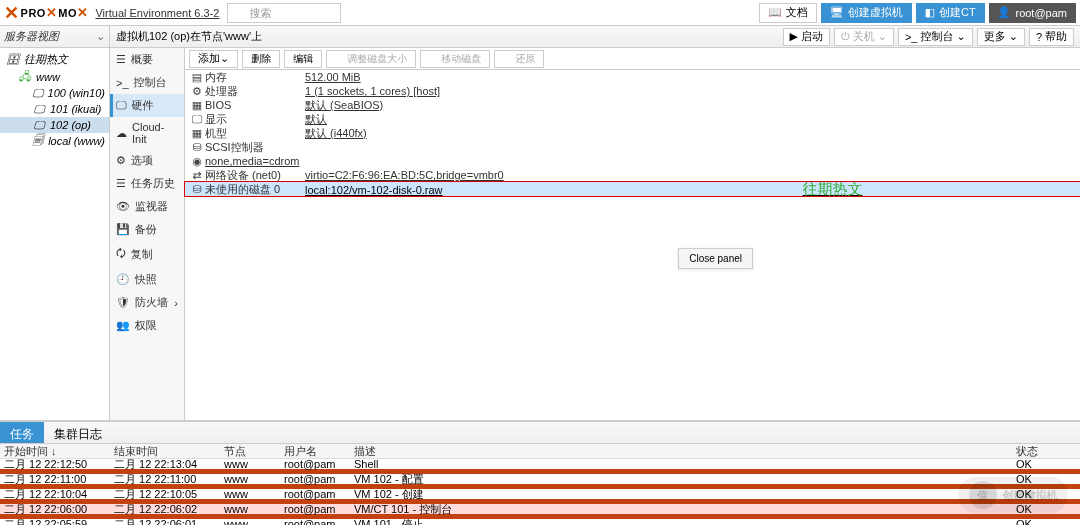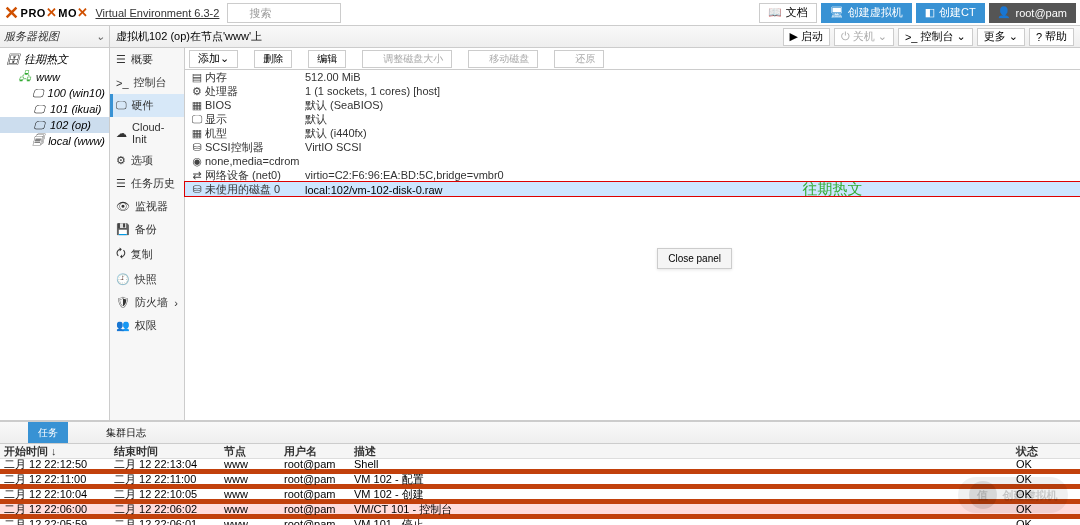--- a/index.html
+++ b/index.html
@@ -34,41 +34,41 @@
 .crumb { height: 22px; background: linear-gradient(#f9f9f9,#eee); border-bottom: 1px solid #ccc; padding: 0 6px; display: flex; align-items: center; }
 .crumb-right { margin-left: auto; display: flex; gap: 4px; }
 .cbtn { height: 18px; padding: 0 6px; border: 1px solid #ccc; background: #fff; display: flex; align-items: center; gap: 3px; font-size: 10px; cursor: pointer; }
 .cbtn.dis { color: #aaa; }
 .inner { flex: 1; display: flex; }
 .subnav { width: 75px; border-right: 1px solid #ccc; background: #f7f7f7; }
 .sn-item { padding: 4px 6px; display: flex; align-items: center; gap: 5px; cursor: pointer; color: #333; font-size: 10px; }
 .sn-item.sel { background: #d7e8f8; border-left: 3px solid #3892d4; padding-left: 3px; }
 
 .main { flex: 1; display: flex; flex-direction: column; }
-.toolbar { height: 22px; border-bottom: 1px solid #ccc; display: flex; align-items: center; padding: 0 4px; gap: 16px; }
+.toolbar { height: 22px; border-bottom: 1px solid #ccc; display: flex; align-items: center; padding: 0 4px; gap: 4px; }
 .tbtn { height: 18px; padding: 0 8px; border: 1px solid #ccc; background: #fff; font-size: 10px; display: flex; align-items: center; cursor: pointer; }
 .tbtn.dis { color: #aaa; padding-left: 20px; }
 .hw-grid { }
 .hw-row { display: flex; align-items: center; height: 14px; padding: 0 4px; }
 .hw-row.sel { background: #cde6ff; outline: 1px solid #d00; }
 .hw-icon { width: 16px; color: #444; text-align: center; }
 .hw-label { width: 100px; color: #333; }
-.hw-val { flex: 1; color: #333; }
+.hw-val { flex: 1; color: #333; text-decoration: underline; }
 .hw-row.sel .hw-val { color: #000; }
 .hw-extra { color: #3a3; font-size: 15px; margin-left: 360px; }
 
-.close-panel { position: absolute; right: 348px; top: 248px; border: 1px solid #ccc; background: #f5f5f5; padding: 4px 10px; font-size: 10px; box-shadow: 0 1px 3px rgba(0,0,0,0.1); }
+.close-panel { position: absolute; right: 327px; top: 248px; border: 1px solid #ccc; background: #f5f5f5; padding: 4px 10px; font-size: 10px; box-shadow: 0 1px 3px rgba(0,0,0,0.1); }
 
 
 .tasks { position: absolute; bottom: 0; left: 0; right: 0; height: 105px; border-top: 2px solid #ccc; display: flex; flex-direction: column; background: #fff; }
 .task-tabs { height: 22px; background: linear-gradient(#f9f9f9,#eee); border-bottom: 1px solid #ccc; display: flex; }
-.ttab { padding: 4px 10px; font-size: 10px; cursor: pointer; margin-left: 28px; }
+.ttab { padding: 4px 10px; font-size: 12px; cursor: pointer; }
 .ttab.sel { background: #3892d4; color: #fff; }
 .task-hdr, .task-row { display: flex; height: 15px; align-items: center; font-size: 10px; padding: 0 4px; }
-.task-hdr { background: #f5f5f5; border-bottom: 1px solid #ddd; color: #333; font-weight: bold; }
+.task-hdr { background: #f5f5f5; border-bottom: 1px solid #ddd; color: #333; font-weight: normal; }
 .task-row { border-bottom: 5px solid #c2410c; }
 .task-row.err { background: #fdd; }
 .tc1 { width: 110px; }
 .tc2 { width: 110px; }
 .tc3 { width: 60px; }
 .tc4 { width: 70px; }
 .tc5 { flex: 1; }
 .tc6 { width: 60px; }
 
 .watermark { position: absolute; right: 12px; bottom: 12px; width: 110px; height: 36px; background: rgba(0,0,0,0.06); border-radius: 18px; display: flex; align-items: center; justify-content: center; color: rgba(0,0,0,0.18); font-size: 14px; font-weight: bold; }
@@ -256,21 +256,20 @@
               <span class="hw-val">默认</span>
             </div>
             <div class="hw-row">
               <span class="hw-icon">▦</span>
               <span class="hw-label">机型</span>
               <span class="hw-val">默认 (i440fx)</span>
             </div>
             <div class="hw-row">
               <span class="hw-icon">⛁</span>
               <span class="hw-label">SCSI控制器</span>
-              <span class="hw-val">VirtIO SCSI</span>
             </div>
             <div class="hw-row">
               <span class="hw-icon">◉</span>
               <span class="hw-val">none,media=cdrom</span>
             </div>
             <div class="hw-row">
               <span class="hw-icon">⇄</span>
               <span class="hw-label">网络设备 (net0)</span>
               <span class="hw-val">virtio=C2:F6:96:EA:BD:5C,bridge=vmbr0</span>
             </div>

